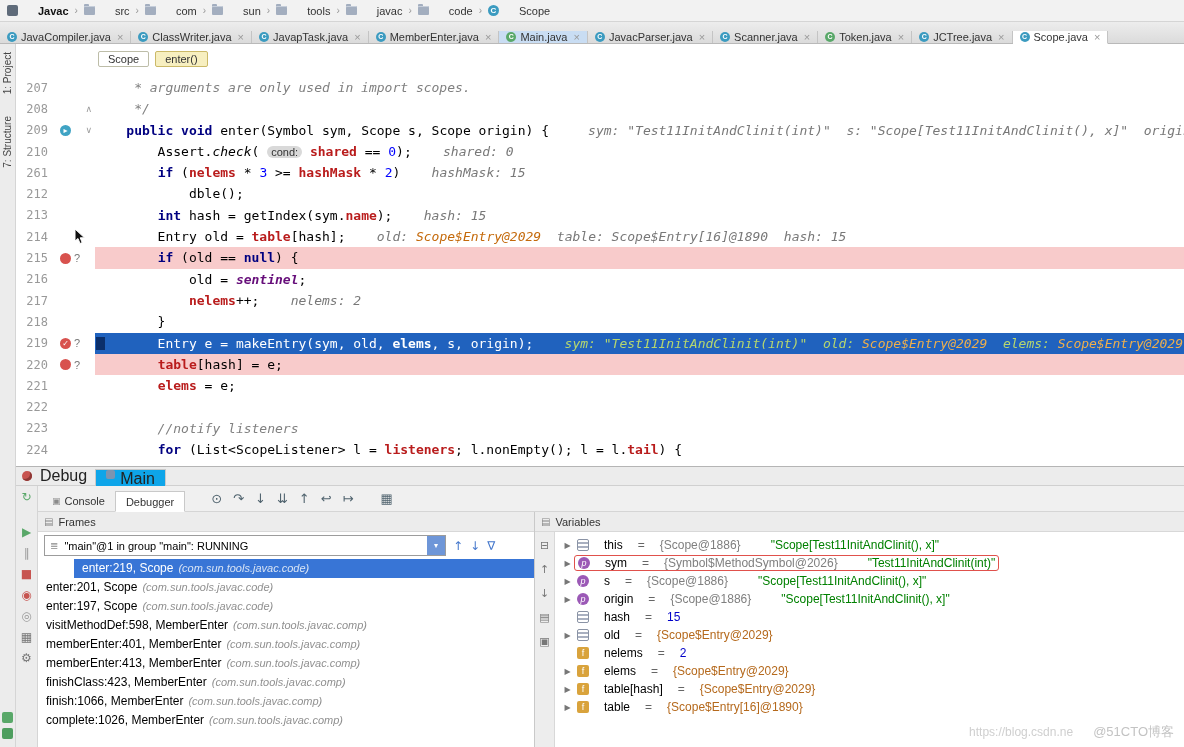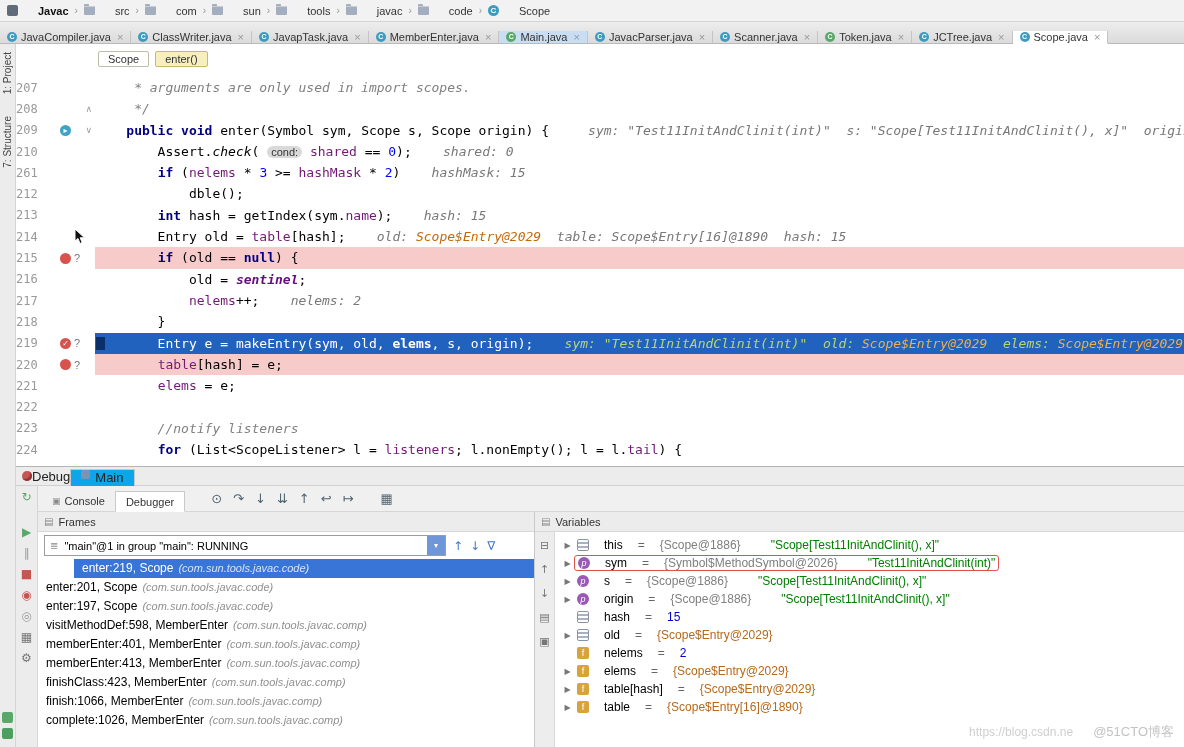--- a/index.html
+++ b/index.html
@@ -35,49 +35,49 @@
   .tool-stripe-icon { width:11px; height:11px; border-radius:2px; background:#59A869; }
   .tool-stripe-icon.g2 { background:#4E9E5F; }
   .work-main { flex:1; display:flex; flex-direction:column; min-width:0; }
   
   .editor-area { height:422px; display:flex; flex-direction:column; background:#fff; }
   .editor-crumbs { height:30px; flex:none; display:flex; align-items:center; padding-left:82px; gap:6px; }
   .chip { border:1px solid #BDBDA8; padding:1px 9px; font-size:11px; border-radius:2px; background:#FFF; color:#333; }
   .chip.current { background:#F7EFC0; border-color:#CBB968; }
   .code-area { flex:1; overflow:hidden; font-family:"DejaVu Sans Mono", monospace; font-size:13px; padding-top:3px; }
   .cl { display:flex; height:21.3px; align-items:center; }
-  .lnum { width:36px; flex:none; color:#999; font-size:12px; padding-right:4px; }
+  .lnum { width:36px; flex:none; text-align:right; color:#999; font-size:12px; padding-right:4px; }
   .gmark { width:43px; flex:none; display:flex; align-items:center; padding-left:8px; height:100%; }
   .lcontent { flex:1; white-space:pre; overflow:hidden; position:relative; height:21.3px; line-height:21.3px; }
   .lcontent.bp { background:#F8CBCB; }
   .lcontent.exec { background:#2062BE; }
   .execmark { position:absolute; left:1px; top:4px; width:9px; height:13px; background:#0B2F6B; }
   .seg-k { color:#000080; font-weight:bold; }
   .seg-p { color:#000; }
   .seg-c { color:#808080; font-style:italic; }
-  .seg-f { color:#701a75; font-weight:normal; }
+  .seg-f { color:#b91c1c; font-weight:bold; }
   .seg-sf { color:#660E7A; font-weight:bold; font-style:italic; }
   .seg-m { font-style:italic; }
   .seg-n { color:#0000FF; }
   .seg-chip { background:#D9D9D9; border-radius:7px; padding:0 4px; font-size:11px; color:#333; font-family:"Liberation Sans",sans-serif; }
   .seg-h { color:#787878; font-style:italic; }
   .seg-ho { color:#C4690A; font-style:italic; }
   .seg-wp { color:#FFFFFF; }
   .seg-wf { color:#FFFFFF; font-weight:bold; }
   .seg-hg { color:#B6D76F; font-style:italic; }
   .seg-hgo { color:#EFAF4C; font-style:italic; }
   .fold { margin-left:auto; margin-right:3px; color:#9A9A9A; font-size:9px; font-family:"DejaVu Sans",sans-serif; }
   .entry { width:11px; height:11px; border-radius:50%; background:#3FA3C4; color:#fff; font-size:8px; line-height:11px; text-align:center; flex:none; font-family:"DejaVu Sans",sans-serif; }
   .bpdot { width:11px; height:11px; border-radius:50%; background:#D8524E; flex:none; color:#fff; font-size:8px; line-height:11px; text-align:center; font-weight:bold; font-family:"DejaVu Sans",sans-serif; }
   .bpq { color:#777; font-size:11px; margin-left:3px; font-family:"Liberation Sans",sans-serif; }
   .cursor { margin-left:14px; display:flex; }
   
   .debug-window { flex:1; display:flex; flex-direction:column; border-top:1px solid #B5B5B5; min-height:0; }
   .dw-header { height:19px; flex:none; background:#ECECEC; border-bottom:1px solid #D0D0D0;
-    display:flex; align-items:center; padding-left:6px; font-size:13px; color:#222; }
+    display:flex; align-items:center; padding-left:6px; gap:8px; font-size:16px; color:#222; }
   .debug-icon { width:10px; height:10px; border-radius:50%; background:#C75450; box-shadow: inset -2px -2px 0 #8E3835; flex:none; }
   .app-tab { display:flex; align-items:flex-start; gap:5px; background:#0ea5e9; border:1px solid #C9C9C9; border-bottom:none; padding:0 10px; height:17px; margin-top:2px; }
   .app-tab-icon { width:9px; height:9px; background:#7D94B0; border-radius:2px; }
   .dw-main { flex:1; display:flex; min-height:0; }
   .dw-left-strip { width:22px; flex:none; background:#ECECEC; border-right:1px solid #D5D5D5;
     display:flex; flex-direction:column; align-items:center; padding-top:5px; gap:9px; }
   .dw-left-strip > :first-child { margin-bottom:14px; }
   .strip-icon { font-size:12px; line-height:12px; font-family:"DejaVu Sans",sans-serif; }
   .dw-right { flex:1; display:flex; flex-direction:column; min-width:0; }
   .dw-toolbar { height:26px; flex:none; background:#F0F0F0; border-bottom:1px solid #D5D5D5;

